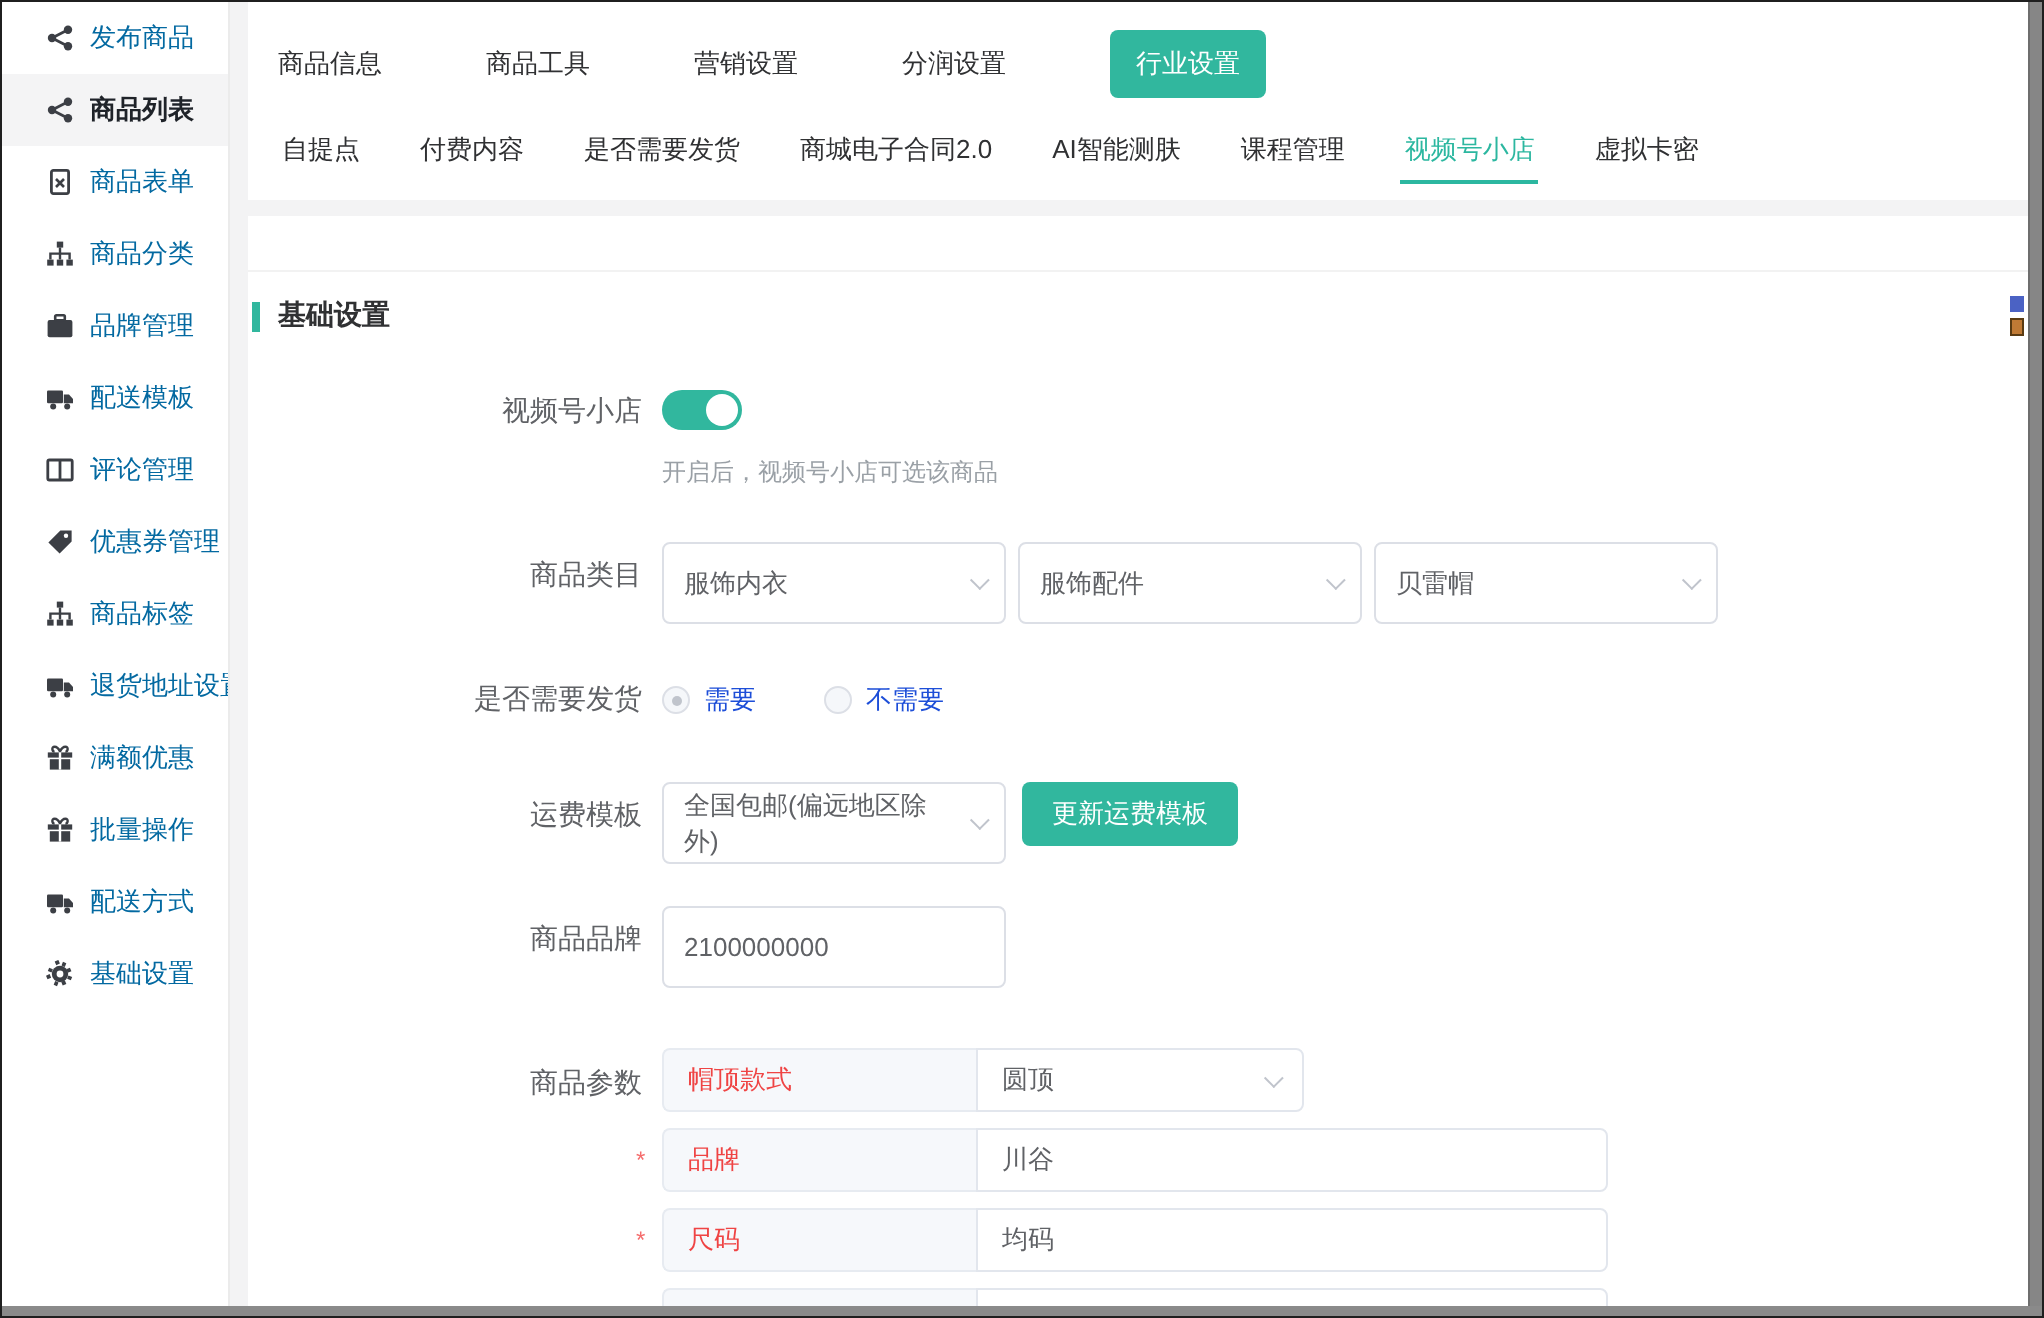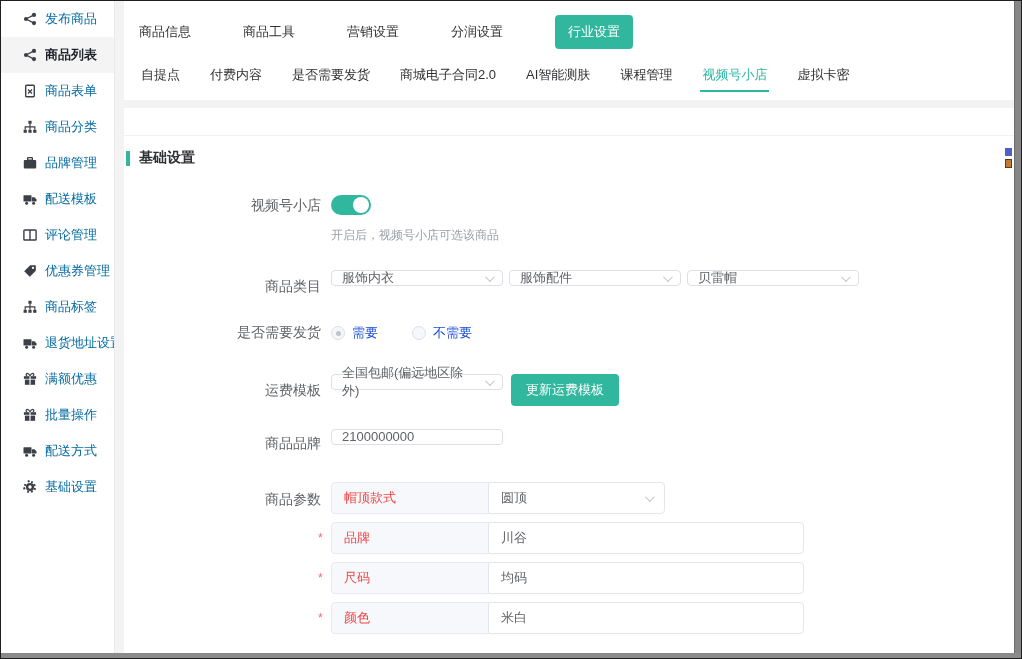--- a/index.html
+++ b/index.html
@@ -41,21 +41,21 @@
   .frow { display:flex; margin-bottom:26px; }
   .flabel { width:197px; text-align:right; font-size:14px; color:#606266; flex:none;
             padding-top:7px; line-height:18px; }
   .fctrl { margin-left:10px; }
 
   .row-toggle .flabel { padding-top:1px; }
   .toggle { width:40px; height:20px; border-radius:10px; background:#31b79e; position:relative; cursor:pointer; display:inline-block; }
   .toggle .knob { position:absolute; right:2px; top:2px; width:16px; height:16px; border-radius:50%; background:#fff; }
   .hint { margin-top:8px; font-size:12px; color:#9aa0a6; }
 
-  .sel, .inp { height:16px; border:1px solid #dcdfe6; border-radius:4px; background:#fff;
+  .sel, .inp { height:41px; border:1px solid #dcdfe6; border-radius:4px; background:#fff;
                display:inline-flex; align-items:center; padding:0 10px; font-size:13px; color:#606266; }
   .sel { justify-content:space-between; cursor:pointer; }
   .w172 { width:172px; }
   .chev { width:7px; height:7px; border-right:1.4px solid #c0c4cc; border-bottom:1.4px solid #c0c4cc;
           transform:rotate(45deg) translateY(-2px); flex:none; margin-left:8px; }
   .selects-line { display:flex; gap:6px; }
 
   .row-radio { margin-bottom:32px; }
   .row-radio .flabel { padding-top:2px; }
   .radio-line { display:flex; gap:34px; padding-top:3px; }
@@ -71,21 +71,21 @@
 
   .row-brand { margin-bottom:30px; }
 
   .row-params .flabel { padding-top:8px; }
   .params { display:flex; flex-direction:column; gap:8px; }
   .prow { display:flex; position:relative; }
   .star { position:absolute; left:-13px; top:9px; color:#f56c6c; font-size:12px; }
   .pname { width:157px; height:32px; background:#f6f8fb; border:1px solid #e7ebf1; border-right:none;
            border-radius:4px 0 0 4px; display:flex; align-items:center; padding:0 12px;
            font-size:13px; color:#ef4444; }
-  .pval-sel { width:177px; border-radius:0 4px 4px 0;text-align:center; }
+  .pval-sel { width:164px; border-radius:0 4px 4px 0;text-align:center; }
   .pval-inp { width:316px; border-radius:0 4px 4px 0; }
   .pval-sel, .pval-inp { height:32px; border:1px solid #e2e6ed; background:#fff; display:inline-flex;
                          align-items:center; justify-content:space-between; padding:0 12px;
                          font-size:13px; color:#606266; }
 
   
   .vscroll { position:absolute; top:0; right:0; width:7px; height:100%; background:#868686;
              border-left:1px solid #6e6e6e; cursor:pointer; }
   .hscroll { position:absolute; left:0; right:0; bottom:0; height:5px; background:#8a8a8a; cursor:pointer; }
   .edge-widget { position:absolute; right:8px; top:147px; width:8px; height:26px; overflow:hidden; }

